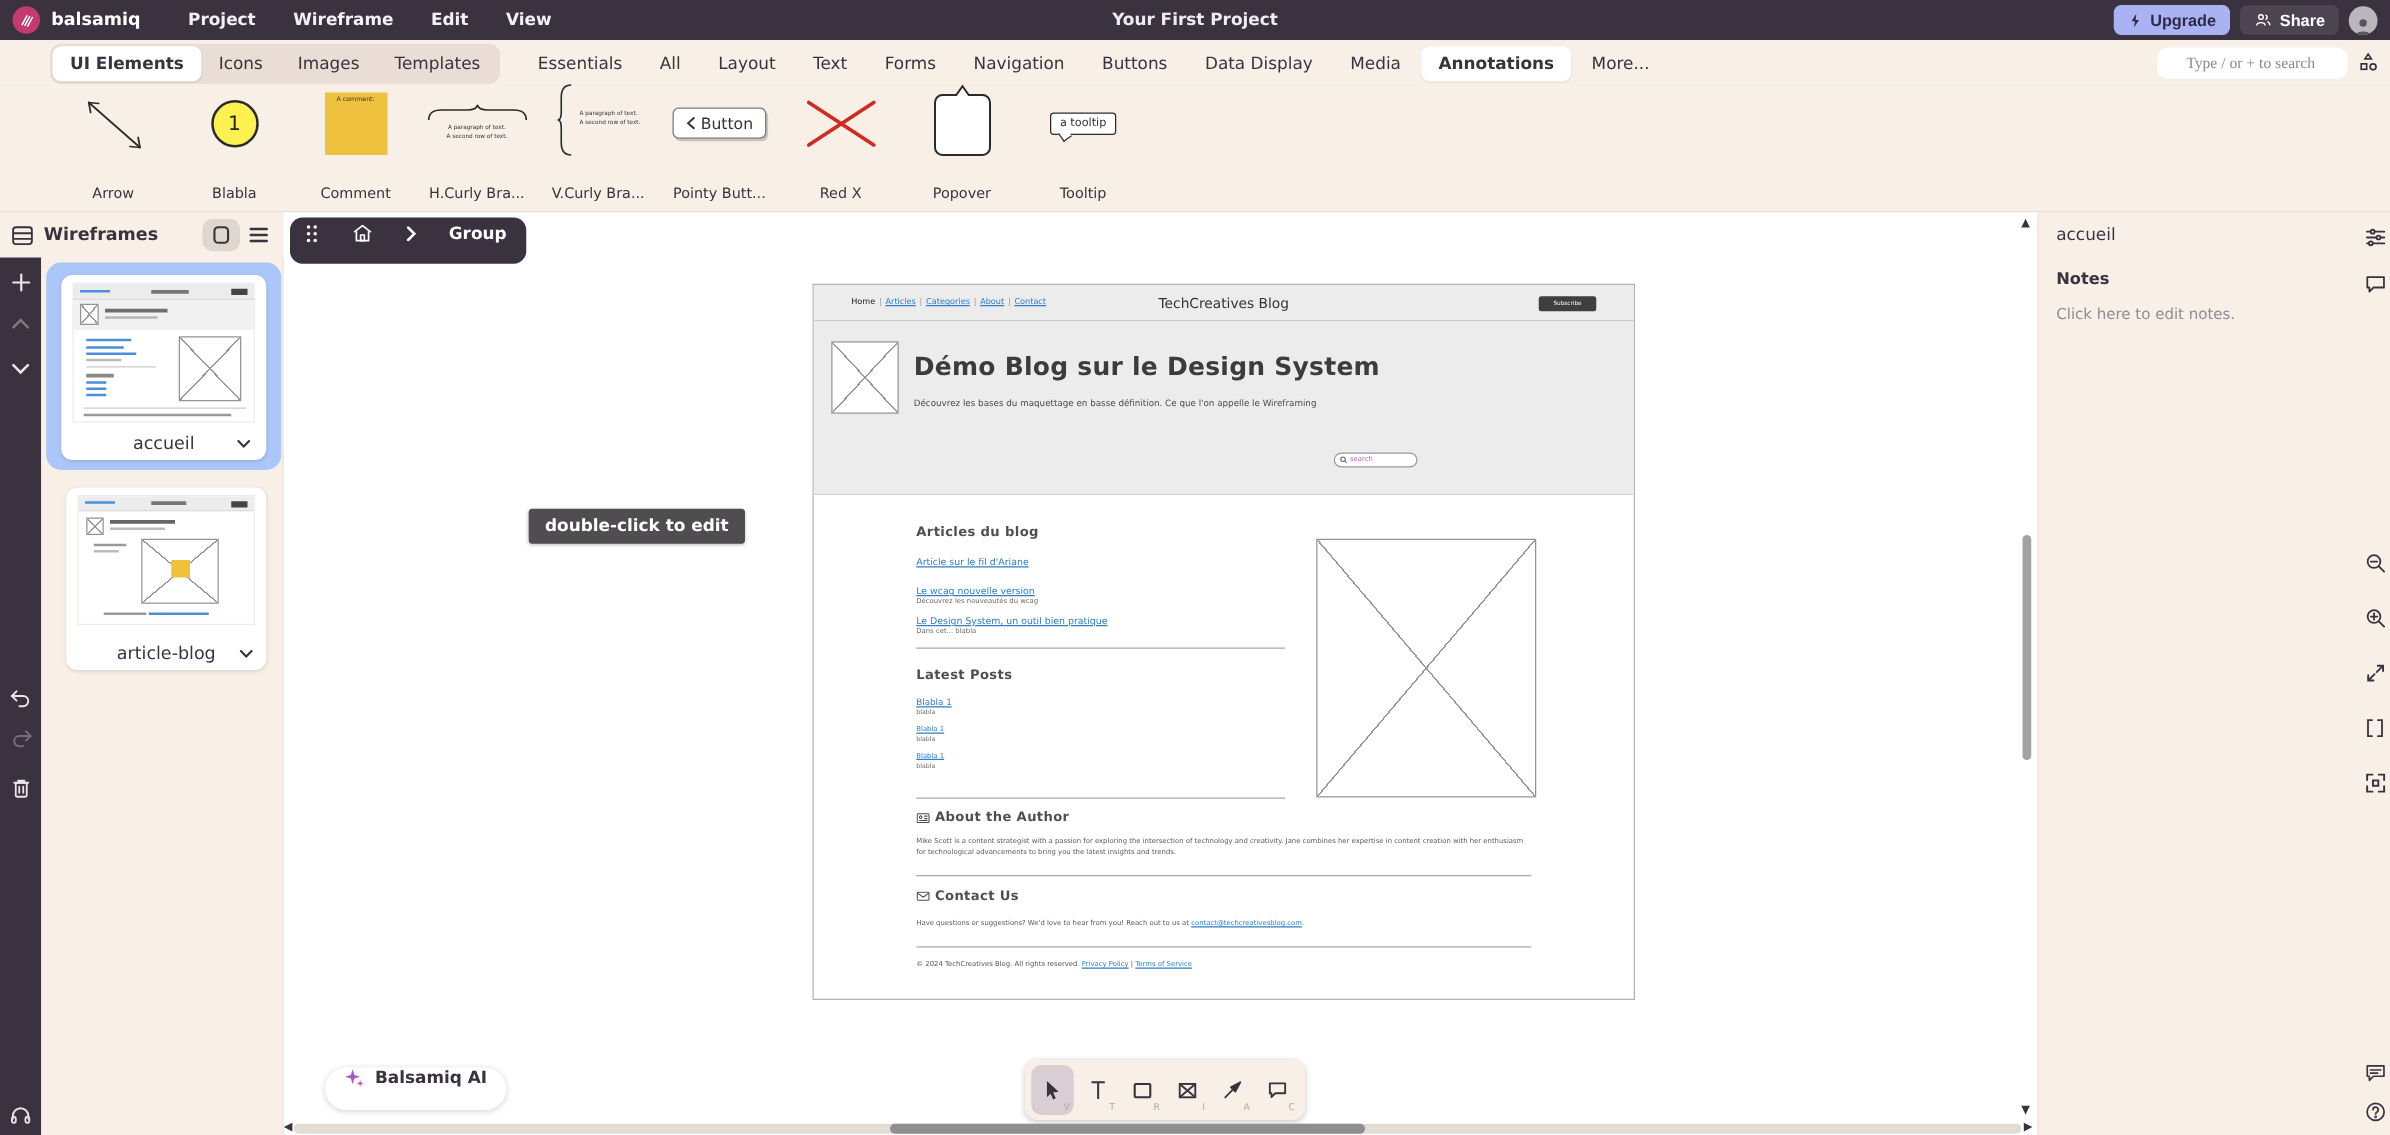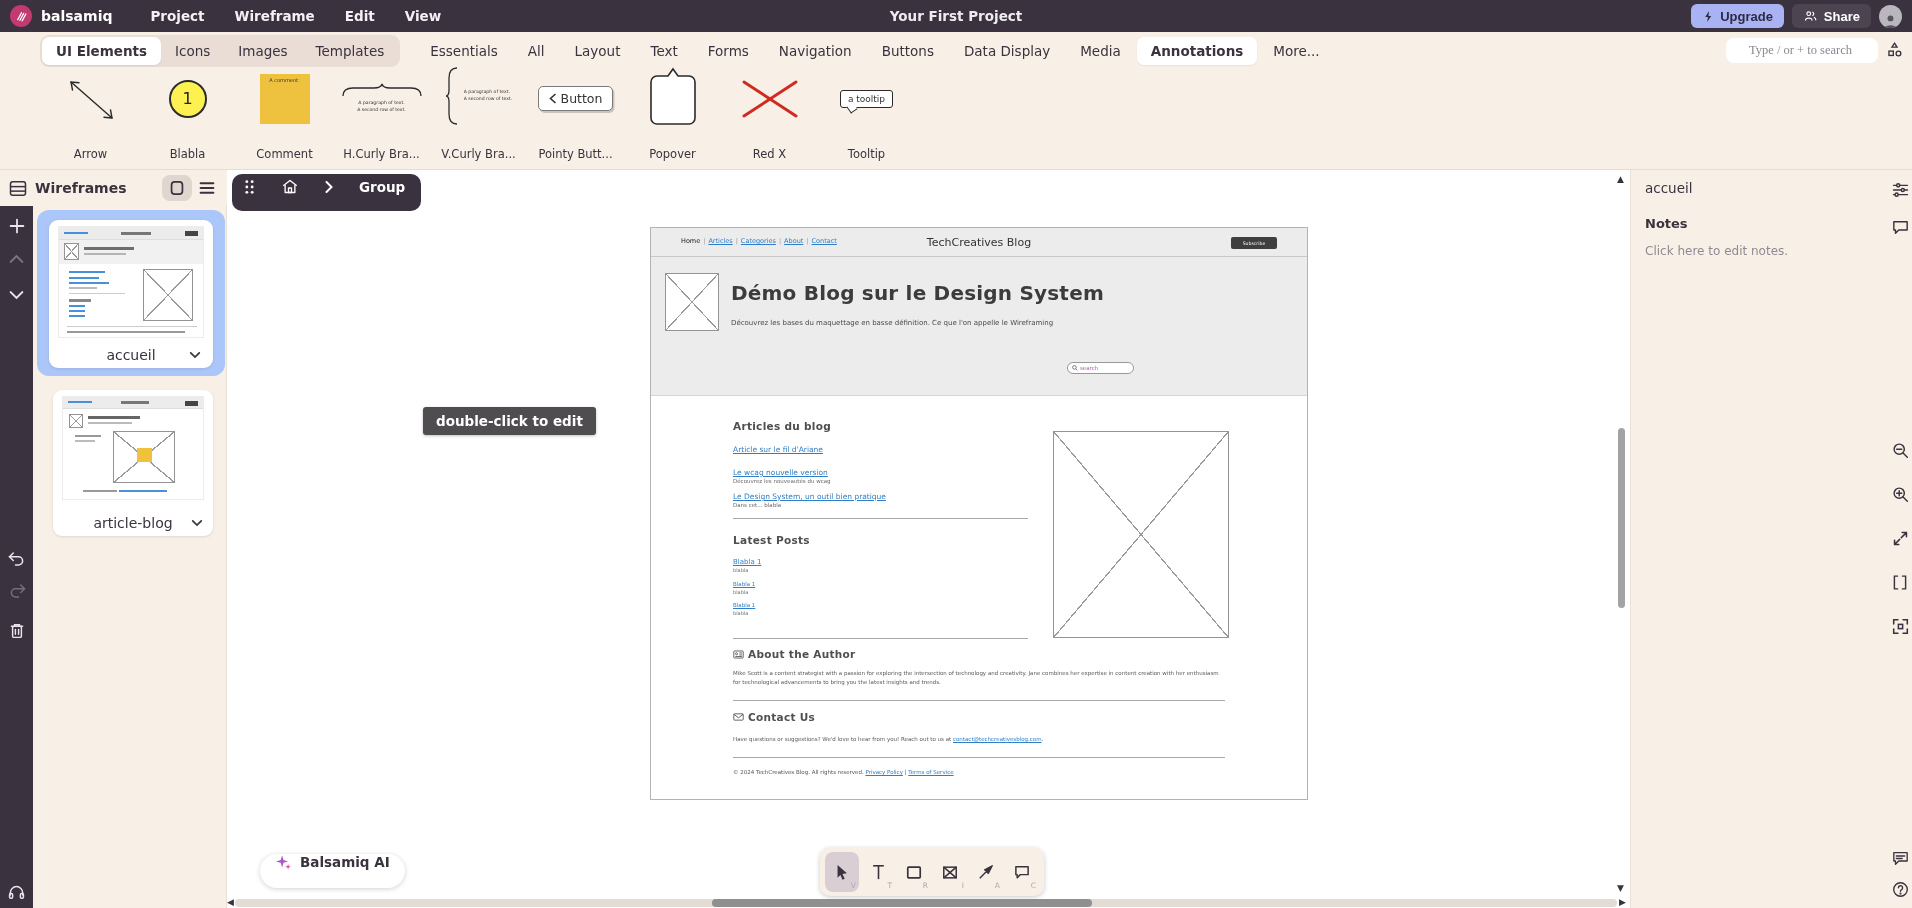--- a/index.html
+++ b/index.html
@@ -228,34 +228,34 @@
         <svg width="8" height="11" viewBox="0 0 8 11" fill="none" stroke="#333" stroke-width="1.6">
             <path d="M6.5 1 L1.5 5.5 L6.5 10"></path>
           </svg>
         <span>Button</span>
       </span>
     </span>
     <span class="pal-label">Pointy Butt...</span>
   </div>
   <div class="pal-item">
     <span class="pal-visual">
-      <svg width="52" height="60" viewBox="0 0 52 60">
-          <path d="M26 2 l5 7 h11 a6 6 0 0 1 6 6 v36 a6 6 0 0 1 -6 6 H10 a6 6 0 0 1 -6 -6 V15 a6 6 0 0 1 6 -6 h11 z" fill="#fff" stroke="#2b2b2b" stroke-width="1.6"></path>
-        </svg>
-    </span>
-    <span class="pal-label">Popover</span>
-  </div>
-  <div class="pal-item">
-    <span class="pal-visual">
       <svg width="62" height="42" viewBox="0 0 62 42" stroke="#cf2b20" stroke-width="3" stroke-linecap="round">
           <line x1="5" y1="4" x2="57" y2="38"></line>
           <line x1="57" y1="4" x2="5" y2="38"></line>
         </svg>
     </span>
     <span class="pal-label">Red X</span>
+  </div>
+  <div class="pal-item">
+    <span class="pal-visual">
+      <svg width="52" height="60" viewBox="0 0 52 60">
+          <path d="M26 2 l5 7 h11 a6 6 0 0 1 6 6 v36 a6 6 0 0 1 -6 6 H10 a6 6 0 0 1 -6 -6 V15 a6 6 0 0 1 6 -6 h11 z" fill="#fff" stroke="#2b2b2b" stroke-width="1.6"></path>
+        </svg>
+    </span>
+    <span class="pal-label">Popover</span>
   </div>
   <div class="pal-item">
     <span class="pal-visual">
       <span class="tooltip-widget"><span>a tooltip</span><span class="tooltip-tail"></span></span>
     </span>
     <span class="pal-label">Tooltip</span>
   </div>
 </div>
 
 <div class="wf-header">

